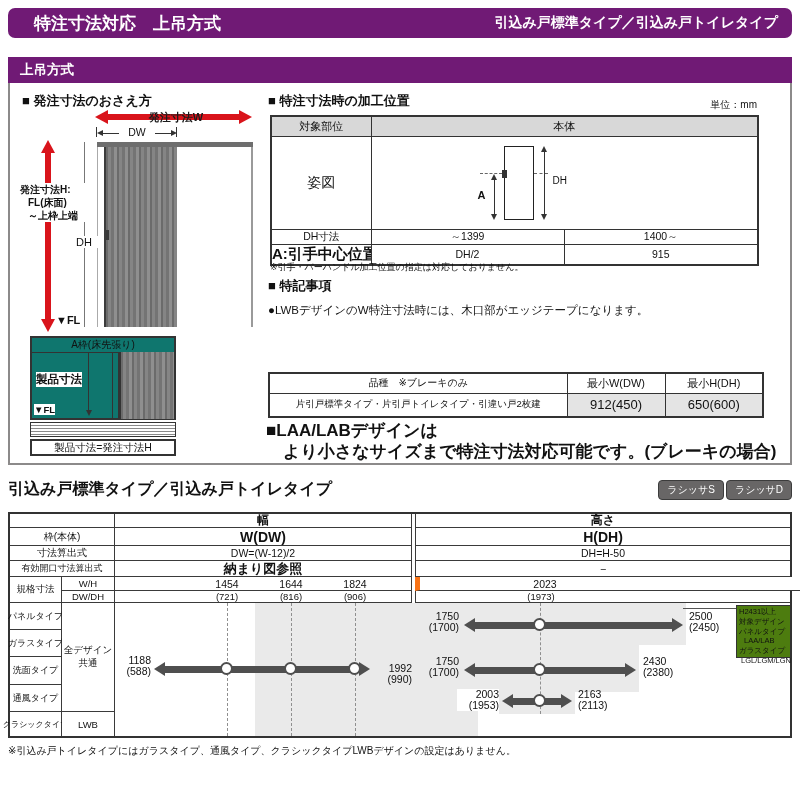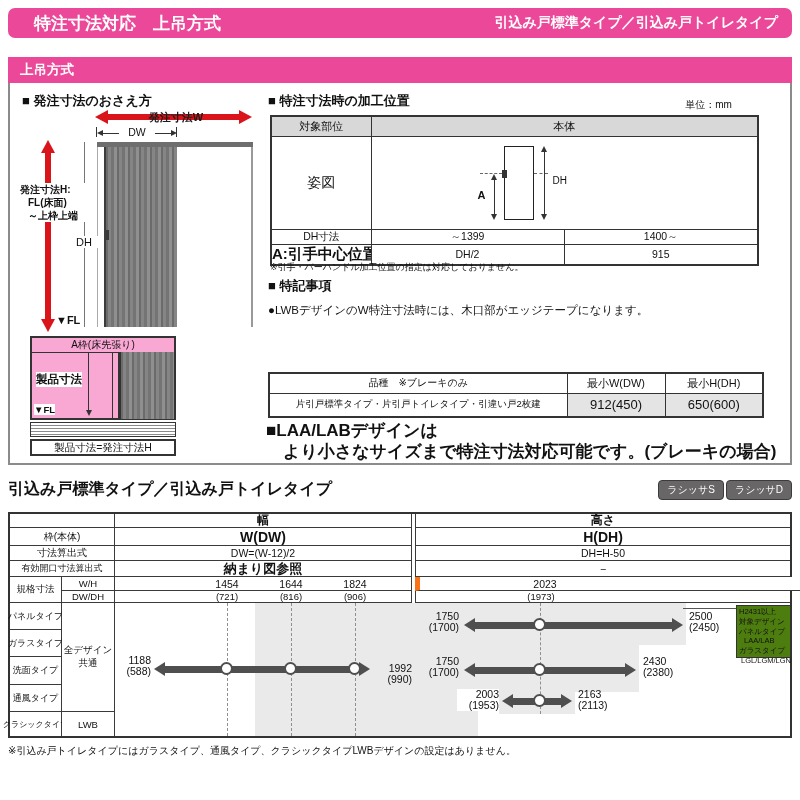--- a/index.html
+++ b/index.html
@@ -1,20 +1,20 @@
 <!DOCTYPE html>
 <html><head>
 <meta charset="utf-8">
 <style>
   html,body{margin:0;padding:0;background:#fff}
   #root{position:relative;width:800px;height:800px;background:#fff;overflow:hidden;
         font-family:"Liberation Sans","DejaVu Sans",sans-serif;color:#111}
   .abs{position:absolute}
   .ctr{display:flex;align-items:center;justify-content:center;text-align:center}
-  .darkbar{background:#ec4899;color:#fff}
+  .darkbar{background:#701a75;color:#fff}
   
   .harrow{position:absolute;display:flex;align-items:center}
   .harrow .hd{width:0;height:0;flex:none}
   .harrow .hd.l{border-top:var(--t) solid transparent;border-bottom:var(--t) solid transparent;border-right:var(--w) solid var(--c)}
   .harrow .hd.r{border-top:var(--t) solid transparent;border-bottom:var(--t) solid transparent;border-left:var(--w) solid var(--c)}
   .harrow .bd{flex:1;height:var(--b);background:var(--c)}
   .varrow{position:absolute;display:flex;flex-direction:column;align-items:center}
   .varrow .hd{width:0;height:0;flex:none}
   .varrow .hd.u{border-left:var(--t) solid transparent;border-right:var(--t) solid transparent;border-bottom:var(--w) solid var(--c)}
   .varrow .hd.d{border-left:var(--t) solid transparent;border-right:var(--t) solid transparent;border-top:var(--w) solid var(--c)}
@@ -89,38 +89,38 @@
       <i class="bd"></i>
       <i class="hd d"></i>
     </div>
   <div class="abs" style="left:20px;top:183px;width:66px;background:#fff;font-size:10px;font-weight:bold;line-height:13px">
     <div>発注寸法H:</div>
     <div style="padding-left:8px">FL(床面)</div>
     <div style="padding-left:8px">～上枠上端</div>
   </div>
   <div class="abs" style="left:56px;top:314px;font-size:11px;font-weight:bold;background:#fff">▼FL</div>
 
-  <div class="abs" style="left:30px;top:336px;width:146px;height:84px;border:2px solid #333;box-sizing:border-box;background:#f9a8d4">
+  <div class="abs" style="left:30px;top:336px;width:146px;height:84px;border:2px solid #333;box-sizing:border-box;background:#0f766e">
     <div style="height:14px;border-bottom:1px solid #333;text-align:center;font-size:10px;line-height:14px">A枠(床先張り)</div>
   </div>
   <div class="abs" style="left:142px;top:352px;width:32px;height:68px"></div>
   <div class="abs" style="left:112px;top:352px;width:1px;height:67px;background:#333"></div>
   <div class="abs" style="left:118px;top:352px;width:1px;height:67px;background:#333"></div>
   <div class="abs wood" style="left:119px;top:352px;width:55px;height:67px;border-left:2px solid #333;box-sizing:border-box"></div>
   <div class="varrow thin" style="left:85px;top:352px;width:7px;height:64px">
       <i class="bd"></i>
       <i class="hd d"></i>
     </div>
   <div class="abs" style="left:36px;top:372px;background:#fff;font-size:11.5px;font-weight:bold">製品寸法</div>
   <div class="abs" style="left:34px;top:404px;font-size:9.5px;font-weight:bold;background:#fff">▼FL</div>
   <div class="abs hatch" style="left:30px;top:422px;width:146px;height:15px"></div>
   <div class="abs ctr" style="left:30px;top:439px;width:146px;height:17px;border:2px solid #333;box-sizing:border-box;font-size:10.5px">製品寸法=発注寸法H</div>
 
   <div class="abs" style="left:268px;top:92px;font-size:13px;font-weight:bold">■ 特注寸法時の加工位置</div>
-  <div class="abs" style="left:660px;top:98px;width:97px;text-align:center;font-size:10px">単位：mm</div>
+  <div class="abs" style="left:660px;top:98px;width:97px;text-align:right;font-size:10px">単位：mm</div>
 
   <table class="sm" style="left:270px;top:115px;width:487px">
     <colgroup>
         <col style="width:100px">
         <col style="width:193px">
         <col style="width:194px">
       </colgroup>
     <tbody>
         <tr style="height:20px">
       <td class="grey-td" style="font-size:11px">対象部位</td>

